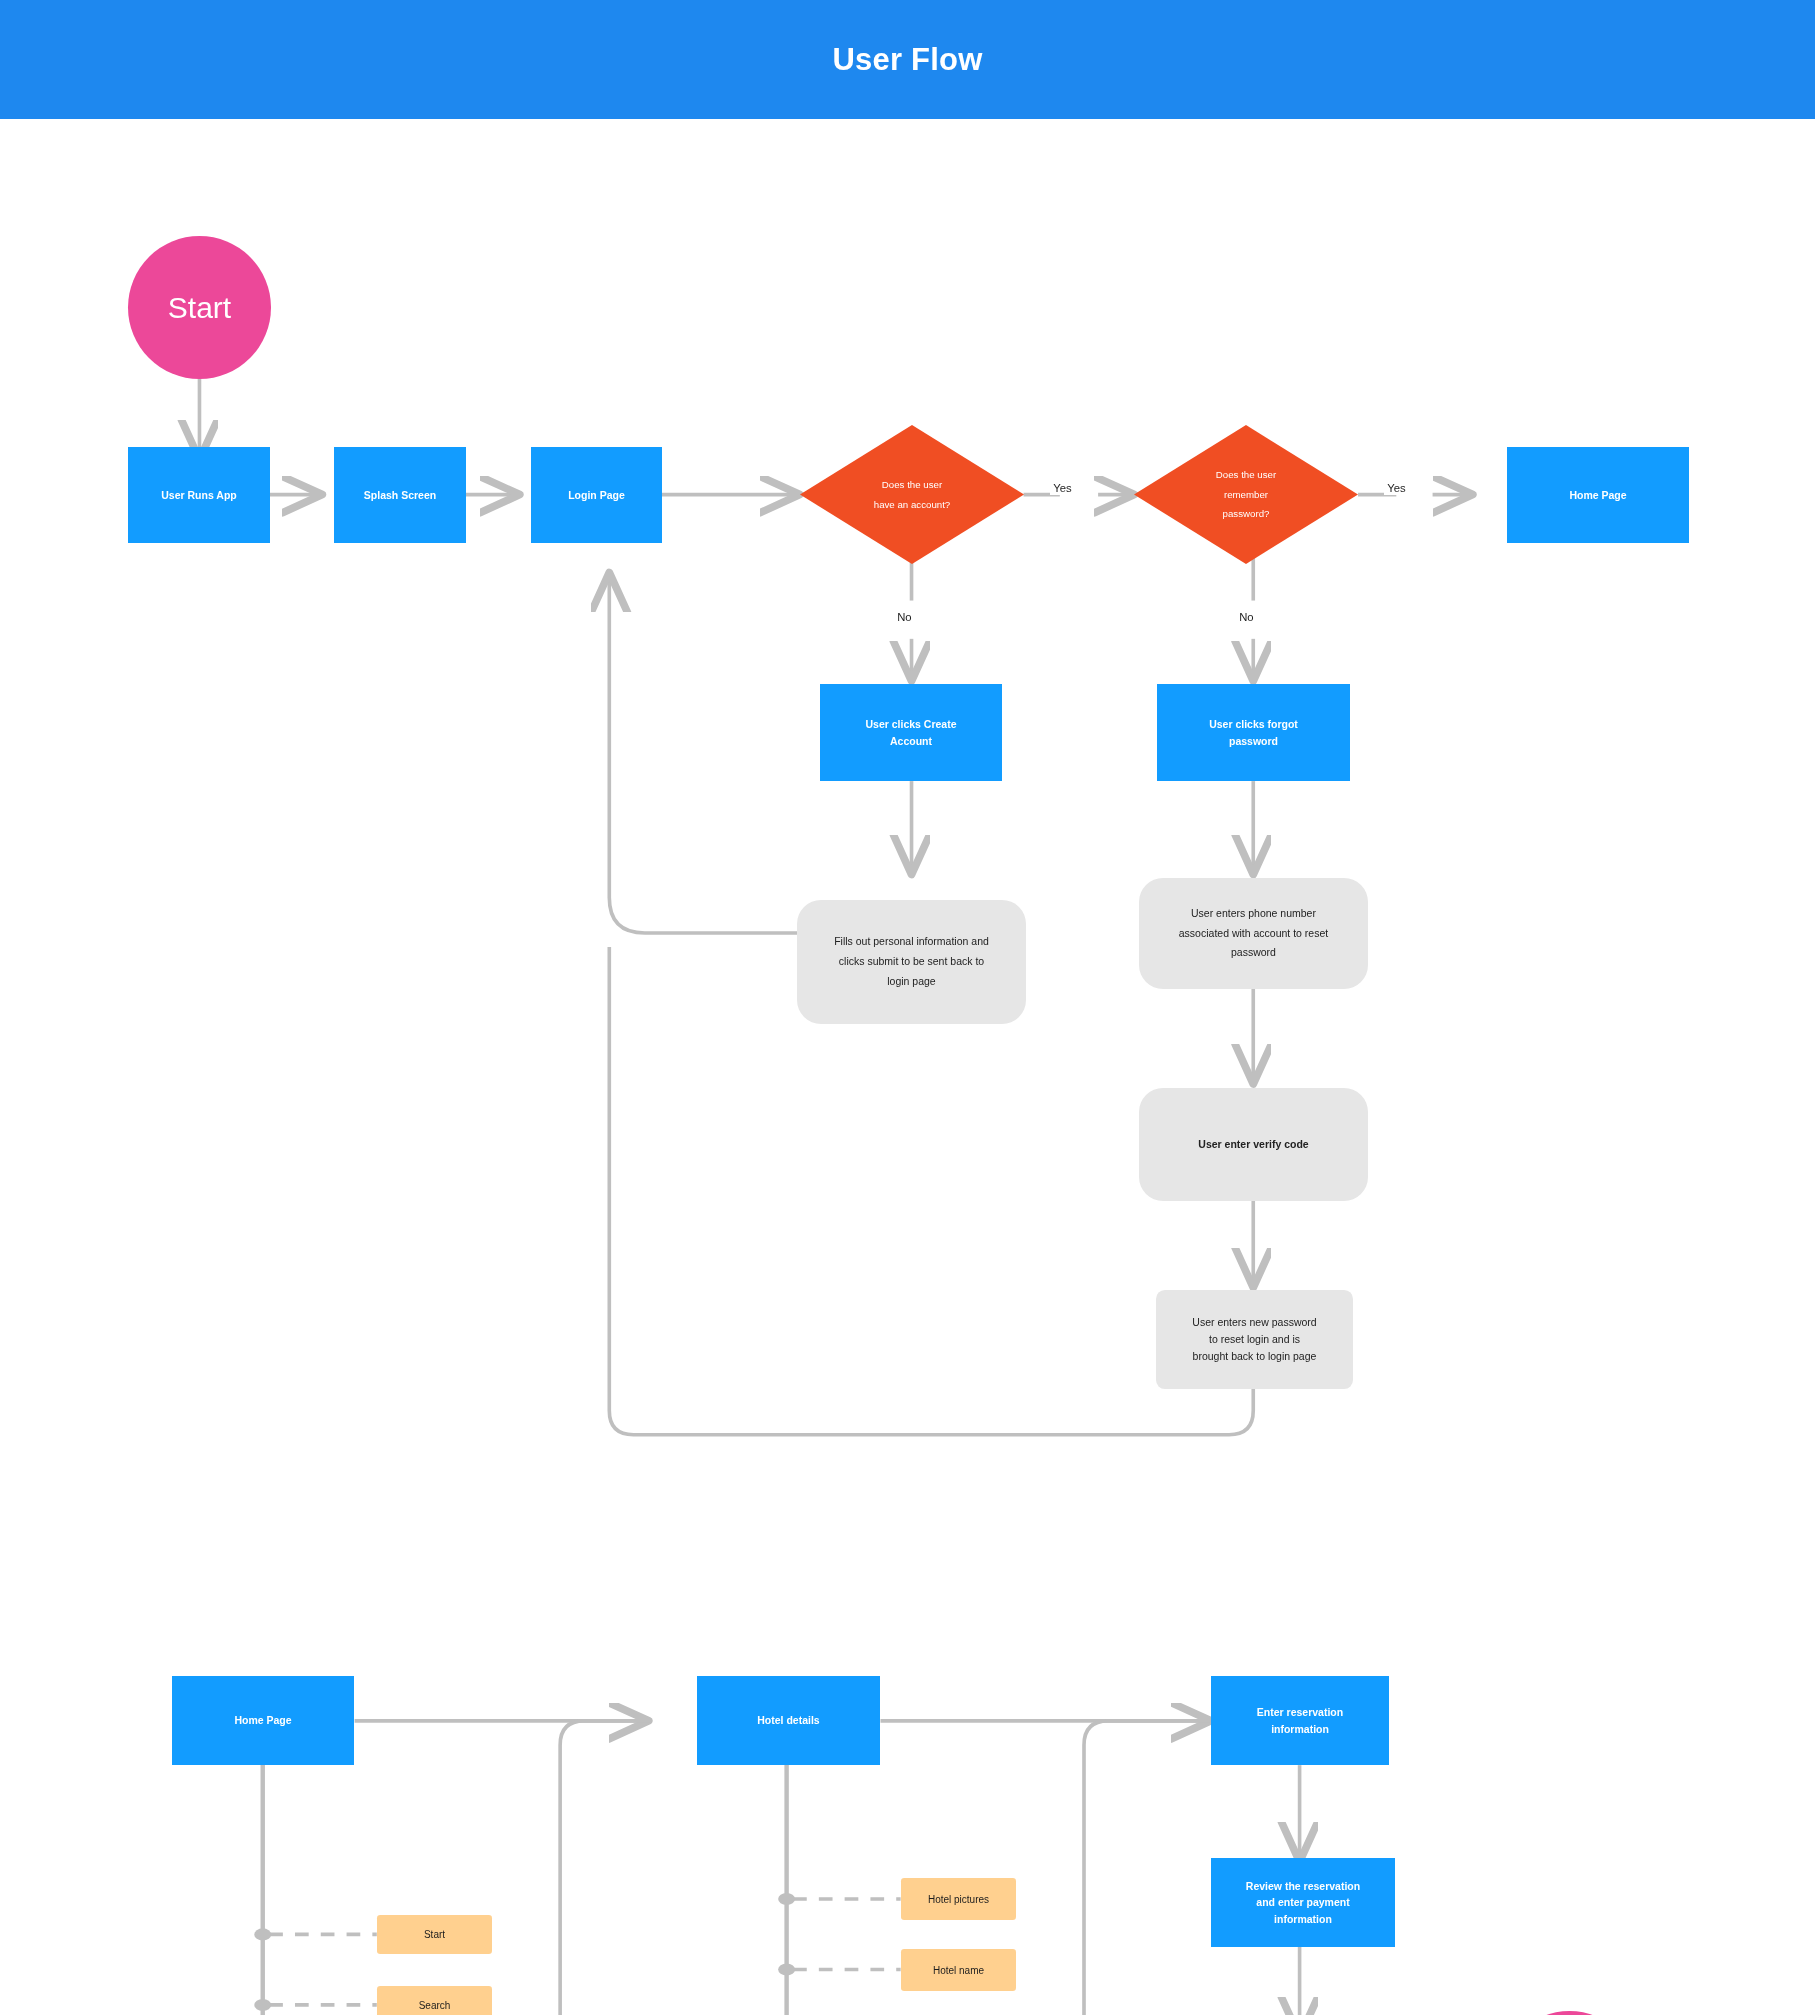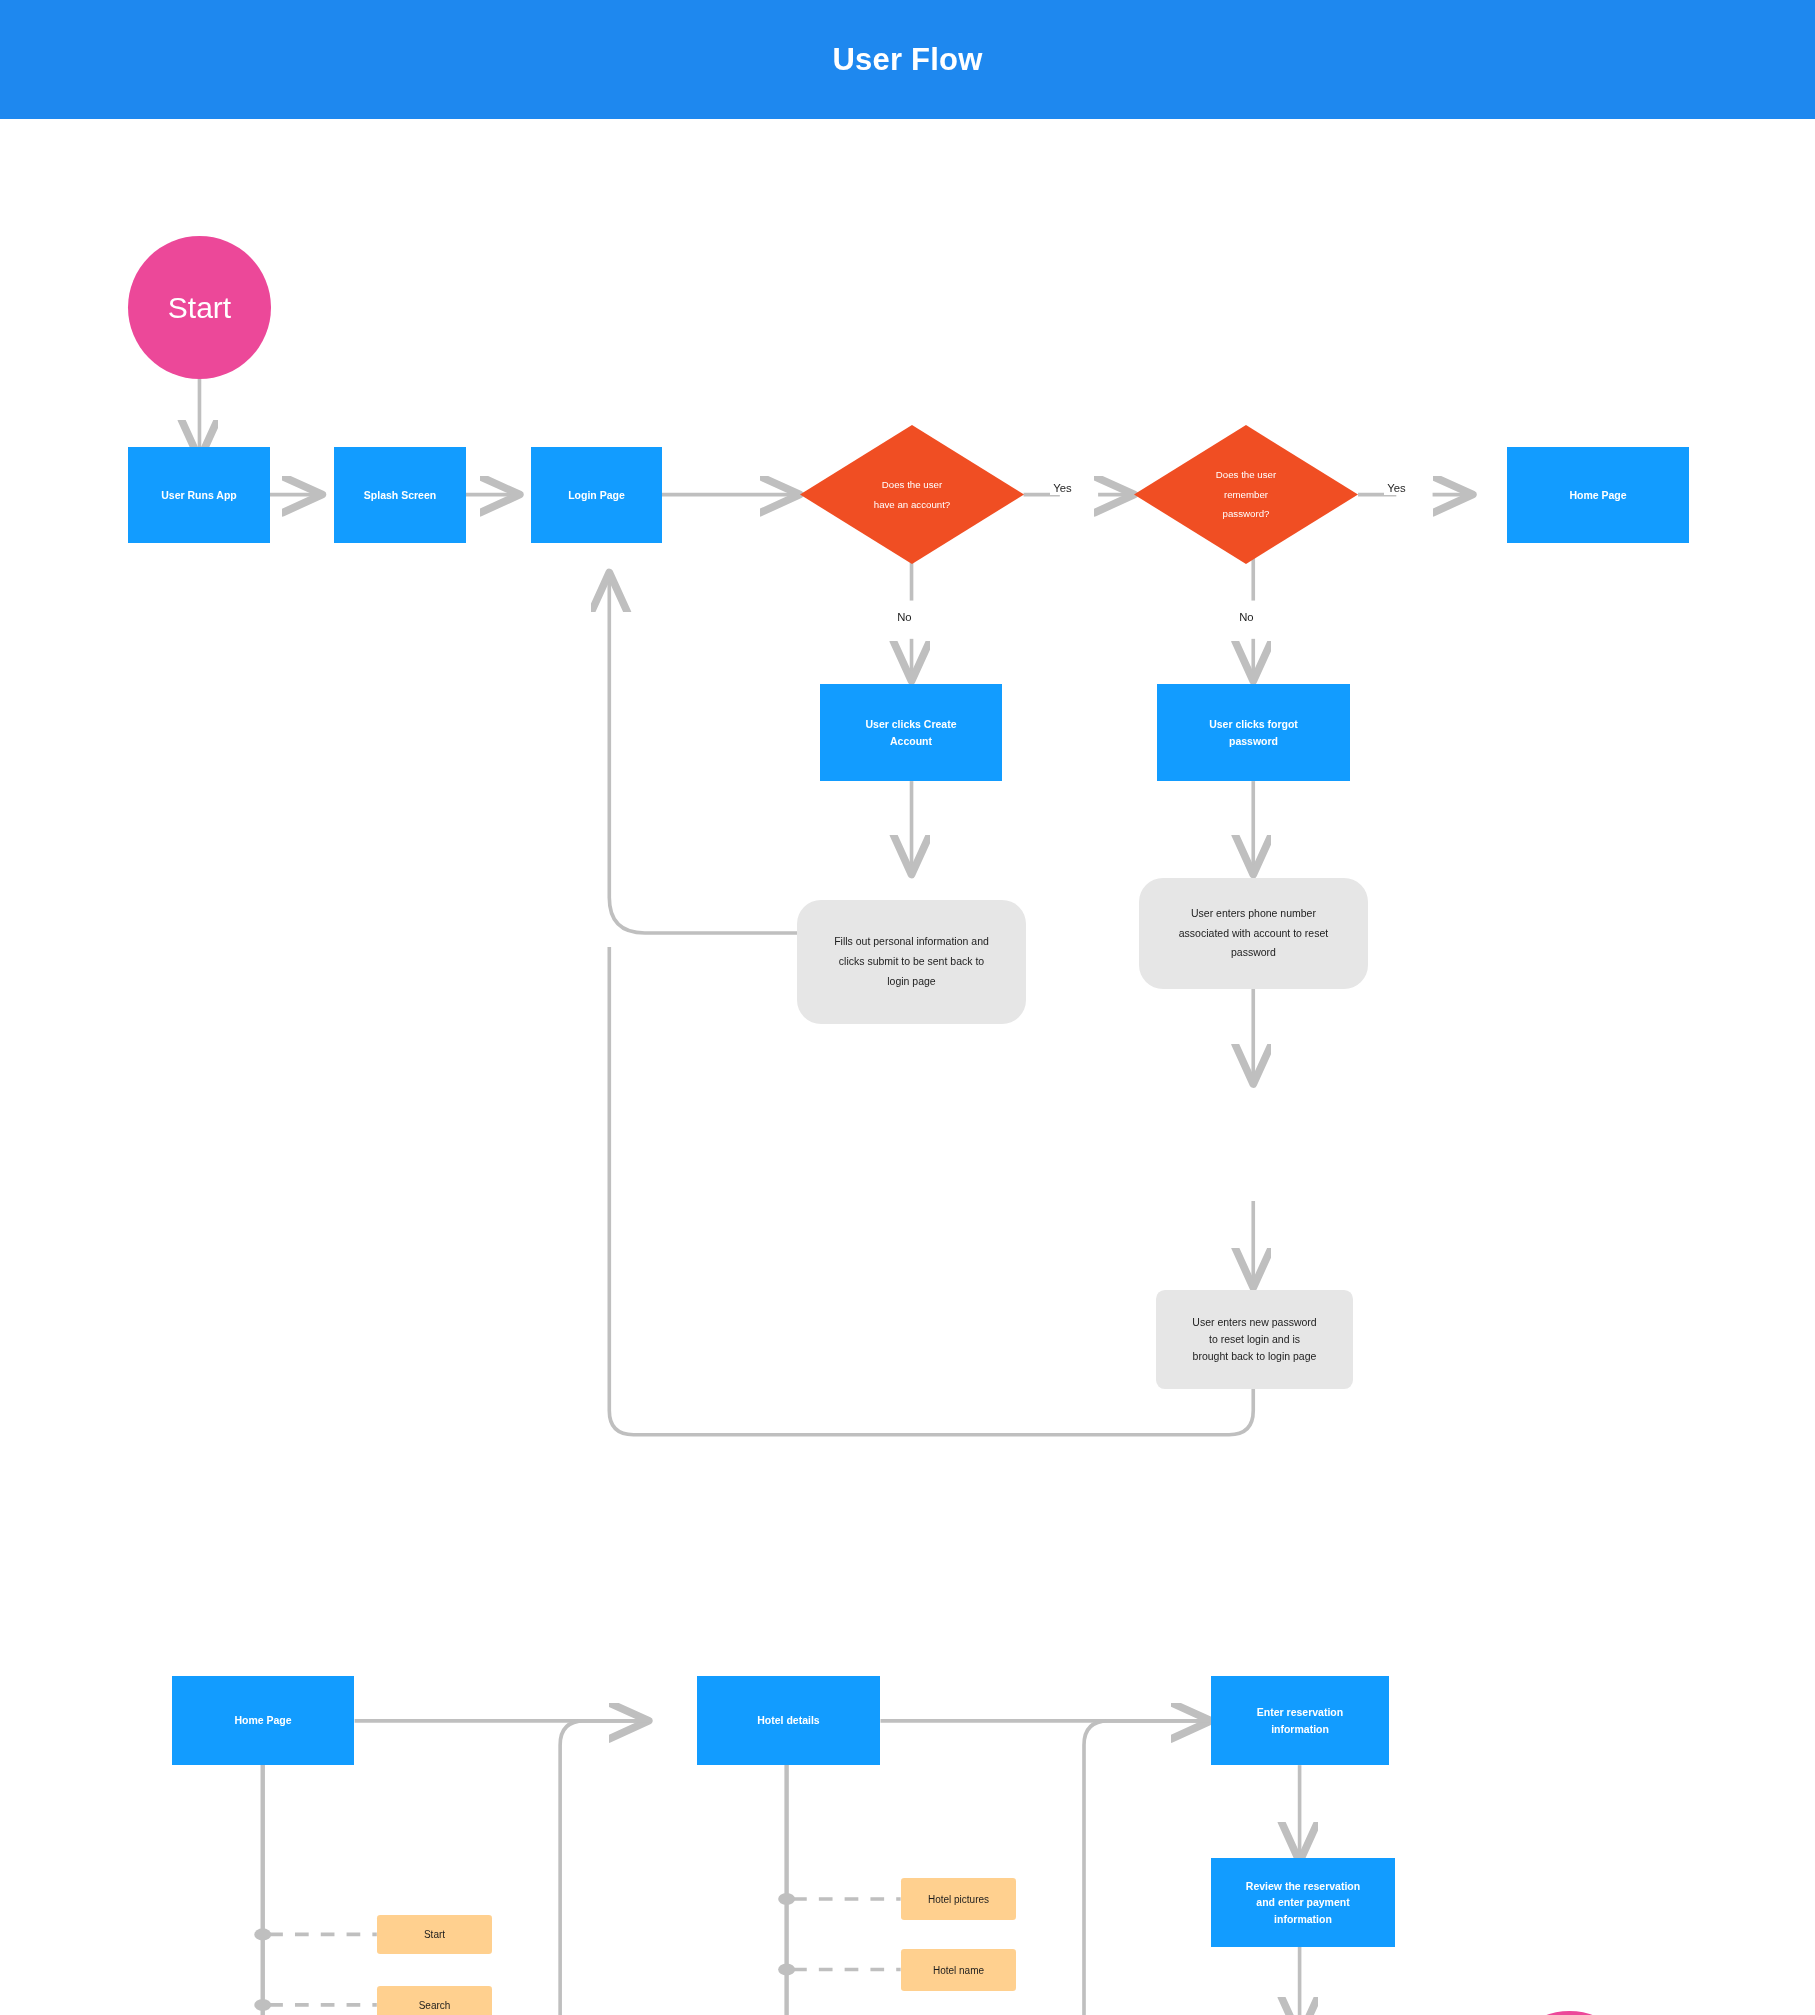--- a/index.html
+++ b/index.html
@@ -273,20 +273,23 @@
   </div>
 
   <div class="node node-note" style="left:1139px; top:878px; width:229px; height:111px;justify-content:center;">
     <span class="lbl">
       <span>User enters phone number</span><br>
       <span>associated with account to reset</span><br>
       <span>password</span>
     </span>
   </div>
 
+  <div class="node node-note bold" style="left:1139px; top:1088px; width:229px; height:113px;">
+    <span class="lbl">User enter verify code</span>
+  </div>
 
   <div class="node node-note tight" style="left:1156px; top:1290px; width:197px; height:99px;">
     <span class="lbl">
       <span>User enters new password</span><br>
       <span>to reset login and is</span><br>
       <span>brought back to login page</span>
     </span>
   </div>
 
   <div class="node node-process" style="left:172px; top:1676px; width:182px; height:89px;">

